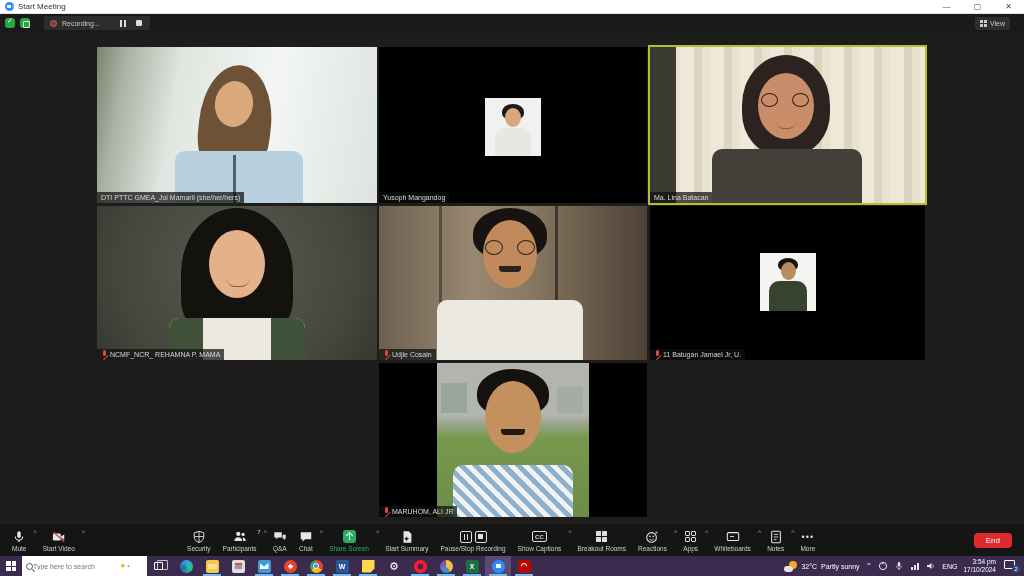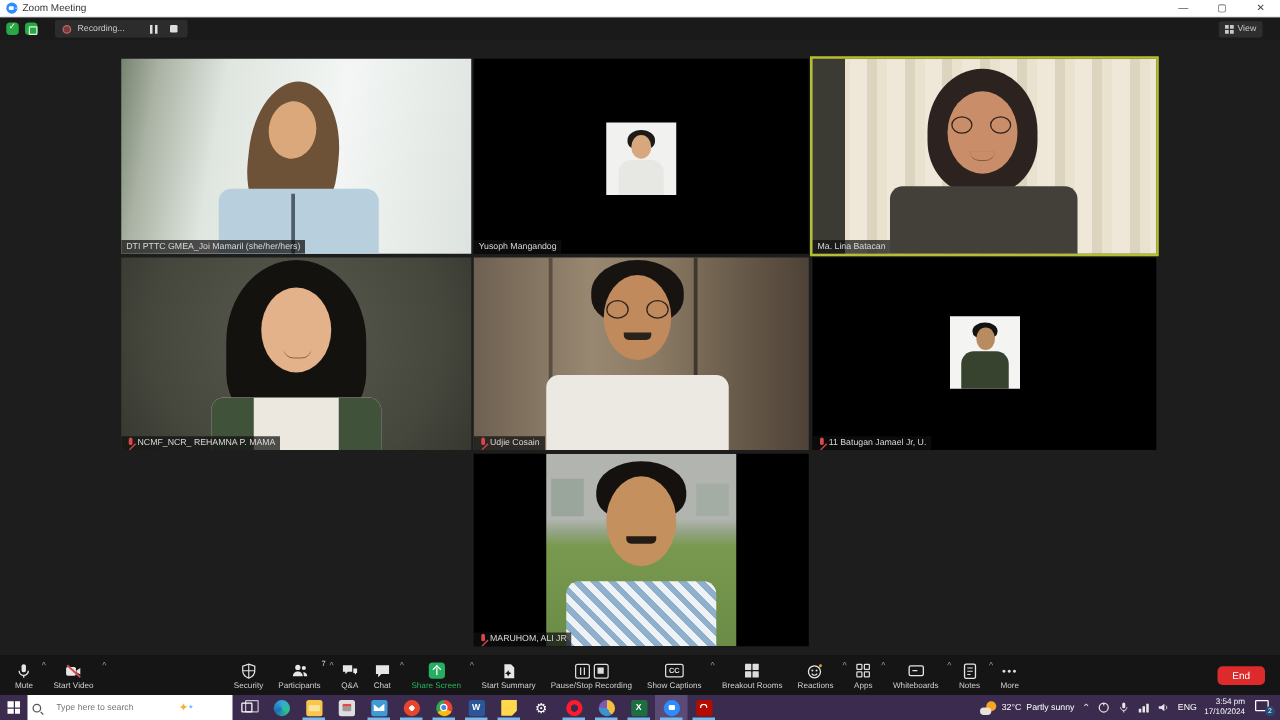--- a/index.html
+++ b/index.html
@@ -66,21 +66,21 @@
   .grid4.outline i { background:transparent; border:1px solid #ddd; border-radius:1px; }
   .sharebox { width:13px; height:13px; background:#27ae60; border-radius:3px; position:relative; }
   .sharebox::after { content:""; position:absolute; left:4.5px; top:3px; width:4px; height:4px; border-left:1.5px solid #fff; border-top:1.5px solid #fff; transform:rotate(45deg); }
   .sharebox::before { content:""; position:absolute; left:6px; top:4px; width:1.5px; height:6px; background:#fff; }
 
   
   #taskbar { position:absolute; left:0; top:556px; width:1024px; height:20px; background:#3b2c4f; display:flex; align-items:center; }
   #start-btn { width:22px; height:20px; display:flex; align-items:center; justify-content:center; }
   .win-glyph { width:10px; height:10px; display:grid; grid-template-columns:4.5px 4.5px; grid-template-rows:4.5px 4.5px; gap:1px; }
   .win-glyph i { background:#fff; }
-  #search-box { width:164px; height:20px; background:#fff; display:flex; align-items:center; padding:0 4px; gap:12px; }
+  #search-box { width:125px; height:20px; background:#fff; display:flex; align-items:center; padding:0 4px; gap:0; }
   #search-box .mag { width:7px; height:7px; border:1.2px solid #555; border-radius:50%; position:relative; flex:none; }
   #search-box .mag::after { content:""; position:absolute; left:5px; top:6px; width:3px; height:1.2px; background:#555; transform:rotate(45deg); }
   #search-input { border:none; outline:none; font-size:7px; color:#444; width:86px; background:transparent; font-family:inherit; }
   .sparkle { color:#f0b429; font-size:9px; line-height:9px; flex:none; }
   .sparkle::after { content:"✦"; color:#57b8e8; font-size:5px; vertical-align:top; }
   #taskview { width:22px; height:20px; display:flex; align-items:center; justify-content:center; }
   .tv-glyph { width:9px; height:8px; border:1px solid #fff; border-radius:1px; position:relative; background:transparent; }
   .tv-glyph::after { content:""; position:absolute; left:2px; top:-3px; width:9px; height:8px; border:1px solid rgba(255,255,255,.7); border-radius:1px; }
   #task-apps { display:flex; align-items:center; margin-left:4px; }
   .app { width:26px; height:20px; display:flex; align-items:center; justify-content:center; position:relative; }
@@ -102,21 +102,21 @@
   #notif .frame { position:absolute; left:0; top:1px; width:11px; height:9px; border:1px solid #fff; border-radius:1px; }
   #notif .badge { position:absolute; right:0; bottom:0; width:8px; height:8px; border-radius:50%; background:#274b78; color:#fff; font-size:5.5px; display:flex; align-items:center; justify-content:center; }
 </style>
 </head>
 <body>
 
 <div id="screen">
 
   <div id="titlebar">
     <div class="zoom-logo"></div>
-    <span class="title">Zoom Meeting</span>
+    <span class="title">Start Meeting</span>
     <div id="win-controls">
       <div class="winbtn">—</div>
       <div class="winbtn">▢</div>
       <div class="winbtn">✕</div>
     </div>
   </div>
 
   <div id="meetbar">
     <div class="shield check"></div>
     <div class="shield signal"></div>

